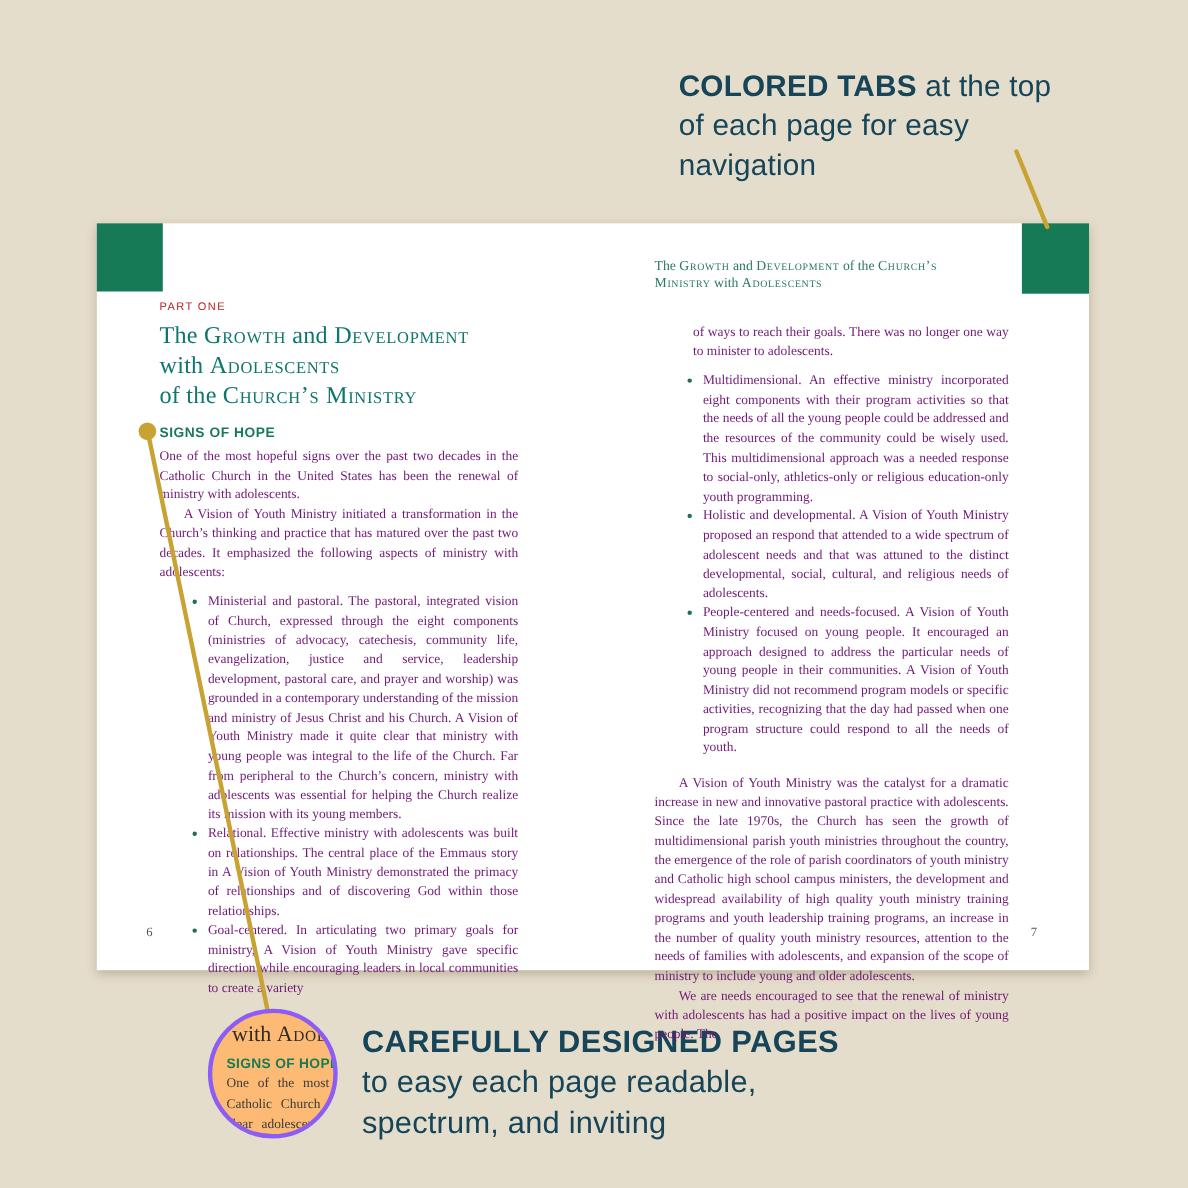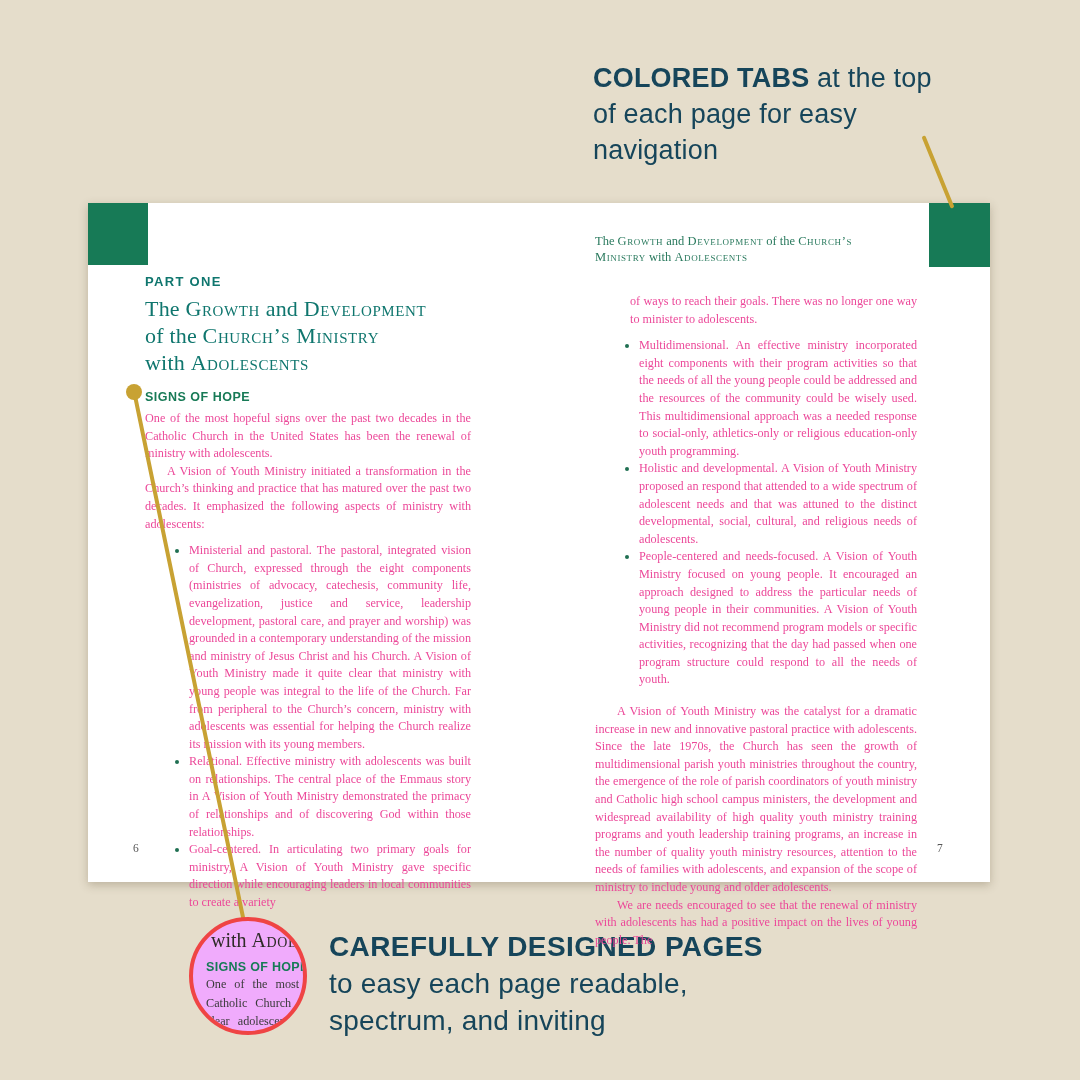--- a/index.html
+++ b/index.html
@@ -1,20 +1,20 @@
 <!DOCTYPE html>
 <html><head>
 <meta charset="utf-8">
 <style>
   html,body{margin:0;padding:0;}
   body{width:1080px;height:1080px;background:#e5ddcb;font-family:"Liberation Sans",sans-serif;}
   .canvas{position:relative;width:1080px;height:1080px;overflow:hidden;background:#e5ddcb;}
 
   
-  .annotation-top{position:absolute;left:593px;top:60px;width:368px;
+  .annotation-top{position:absolute;left:617px;top:60px;width:368px;
     font-size:27px;line-height:36px;color:#16455a;font-weight:500;letter-spacing:.2px;}
   .annotation-top .b{font-weight:800;}
   .annotation-bottom{position:absolute;left:329px;top:928px;
     font-size:28px;line-height:37px;color:#16455a;font-weight:500;letter-spacing:.2px;}
   .annotation-bottom .b{font-weight:800;font-size:28px;letter-spacing:.4px;}
 
   
   .gold-line{position:absolute;width:4px;background:#c8a233;border-radius:2px;z-index:6;}
   .line-a{left:936px;top:133px;height:78px;transform:rotate(-22.2deg);}
   .line-b{left:187px;top:386px;height:541px;transform:rotate(-11.7deg);}
@@ -23,50 +23,50 @@
 
   
   .spread{position:absolute;left:88px;top:203px;width:902px;height:679px;background:#ffffff;
     box-shadow:0 3px 9px rgba(80,65,35,.28);z-index:2;}
   .tab{position:absolute;top:0;background:#177a56;}
   .tab-left{left:0;width:60px;height:62px;}
   .tab-right{right:0;width:61px;height:64px;}
 
   
   .page-left-content{position:absolute;left:57px;top:71px;width:326px;}
-  .part-label{color:#0f766e;font-weight:700;font-size:13px;letter-spacing:1.3px;}
+  .part-label{color:#b91c1c;font-weight:400;font-size:10px;letter-spacing:1.3px;}
   .book-title{margin:6px 0 0;font-family:"Liberation Serif",serif;font-weight:400;
     font-size:22px;line-height:27px;color:#0f766e;letter-spacing:.2px;}
   .book-title .tline{display:block;}
   .seg-it{}
   .seg-sc{font-variant:small-caps;letter-spacing:.6px;}
   .section-heading{margin-top:14px;color:#177a56;font-weight:800;font-size:12.5px;letter-spacing:.5px;}
   .body{font-family:"Liberation Serif",serif;font-size:12.2px;line-height:17.6px;
-    color:#ec4899;text-align:justify;margin:0;}
+    color:#701a75;text-align:justify;margin:0;}
   .p-first{margin-top:6px;}
   .p-indent{text-indent:22px;}
   ul.bullets{list-style:none;margin:9px 0 0;padding:0 0 0 44px;}
   ul.bullets li{position:relative;}
   ul.bullets li::before{content:"";position:absolute;left:-14px;top:7px;width:4px;height:4px;
     border-radius:50%;background:#1f6f52;}
   .pagenum{position:absolute;font-family:"Liberation Serif",serif;font-size:11.5px;color:#555;}
   .pagenum-left{left:45px;top:639px;}
   .pagenum-right{left:849px;top:639px;}
 
   
   .page-right-content{position:absolute;left:507px;top:31px;width:322px;}
   .running-head{width:294px;font-family:"Liberation Serif",serif;font-size:12.5px;
     line-height:15.5px;color:#2a7a5e;}
   .cont{margin-top:28px;padding-left:35px;}
   .right-ul{margin-top:2px;}
   .rp1{margin-top:14px;}
 
   
   .magnifier{position:absolute;left:189px;top:917px;width:118px;height:118px;box-sizing:border-box;
-    border:4px solid #ef4444;border-radius:50%;background:#f0abfc;overflow:hidden;z-index:8;}
+    border:4px solid #8b5cf6;border-radius:50%;background:#fdba74;overflow:hidden;z-index:8;}
   .mag-inner{position:absolute;left:13px;top:8px;width:140px;}
   .mag-title{font-family:"Liberation Serif",serif;font-size:20px;color:#2e2b27;margin-left:5px;white-space:nowrap;}
   .mag-sect{margin-top:8px;color:#177a56;font-weight:800;font-size:12.5px;letter-spacing:.3px;white-space:nowrap;}
   .mag-body{margin-top:3px;font-family:"Liberation Serif",serif;font-size:12.2px;line-height:15.5px;
     color:#3a3a3a;word-spacing:5px;white-space:nowrap;}
 </style>
 </head>
 <body>
 
 <div class="canvas">
@@ -78,22 +78,22 @@
   <div class="gold-line line-a"></div>
 
   <div class="spread">
     <div class="tab tab-left"></div>
     <div class="tab tab-right"></div>
 
     <div class="page-left-content">
       <div class="part-label">PART ONE</div>
       <h1 class="book-title">
         <span class="tline"><span class="seg-it">The </span><span class="seg-sc">Growth</span><span> </span><span class="seg-it">and</span><span> </span><span class="seg-sc">Development</span></span>
+        <span class="tline"><span class="seg-it">with </span><span class="seg-sc">Adolescents</span></span>
         <span class="tline"><span class="seg-it">of the </span><span class="seg-sc">Church’s Ministry</span></span>
-        <span class="tline"><span class="seg-it">with </span><span class="seg-sc">Adolescents</span></span>
       </h1>
       <div class="section-heading">SIGNS OF HOPE</div>
       <p class="body p-first">One of the most hopeful signs over the past two decades in the Catholic Church in the United States has been the renewal of ministry with adolescents.</p>
       <p class="body p-indent"><span class="seg-it">A Vision of Youth Ministry</span><span> initiated a transformation in the Church’s thinking and practice that has matured over the past two decades. It emphasized the following aspects of ministry with adolescents:</span></p>
       <ul class="bullets">
         <li class="body"><span>Ministerial and pastoral. The pastoral, integrated vision of Church, expressed through the eight components (ministries of advocacy, catechesis, community life, evangelization, justice and service, leadership development, pastoral care, and prayer and worship) was grounded in a contemporary understanding of the mission and ministry of Jesus Christ and his Church. </span><span class="seg-it">A Vision of Youth Ministry</span><span> made it quite clear that ministry with young people was integral to the life of the Church. Far from peripheral to the Church’s concern, ministry with adolescents was </span><span class="seg-it">essential</span><span> for helping the Church realize its mission with its young members.</span></li>
         <li class="body"><span>Relational. Effective ministry with adolescents was built on relationships. The central place of the Emmaus story in </span><span class="seg-it">A Vision of Youth Ministry</span><span> demonstrated the primacy of relationships and of discovering God within those relationships.</span></li>
         <li class="body"><span>Goal-centered. In articulating two primary goals for ministry, </span><span class="seg-it">A Vision of Youth Ministry</span><span> gave specific direction while encouraging leaders in local communities to create a variety</span></li>
       </ul>
     </div>

